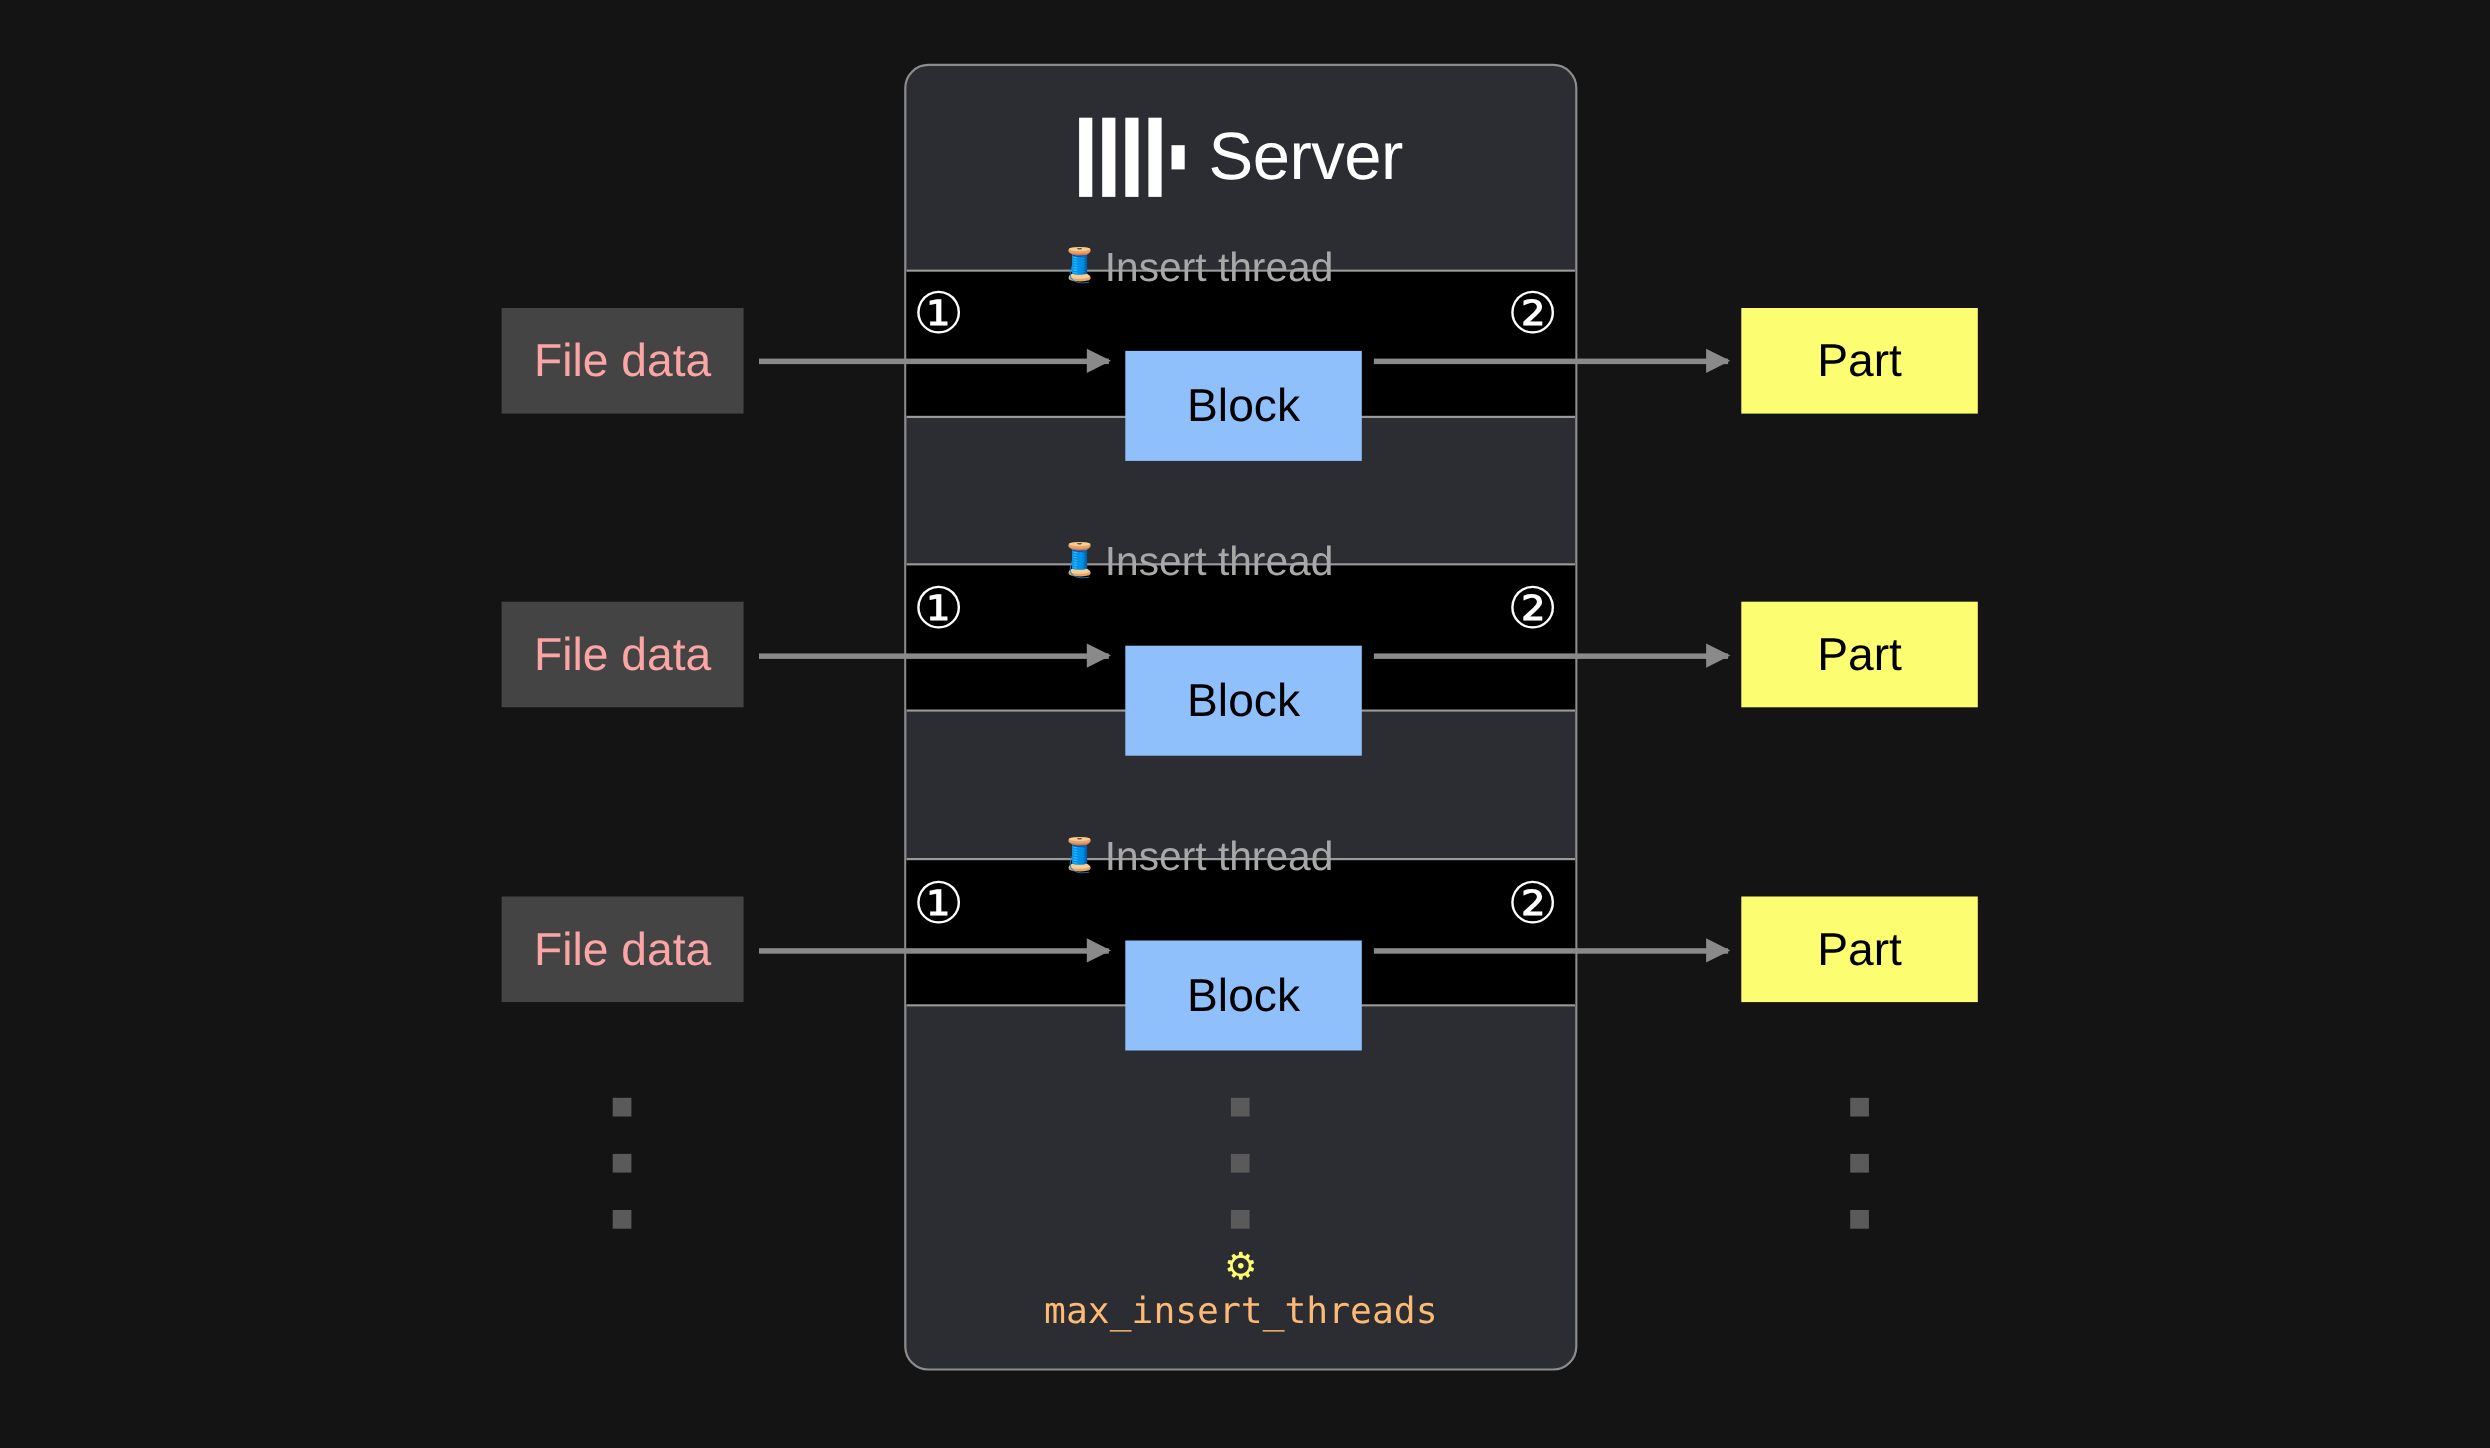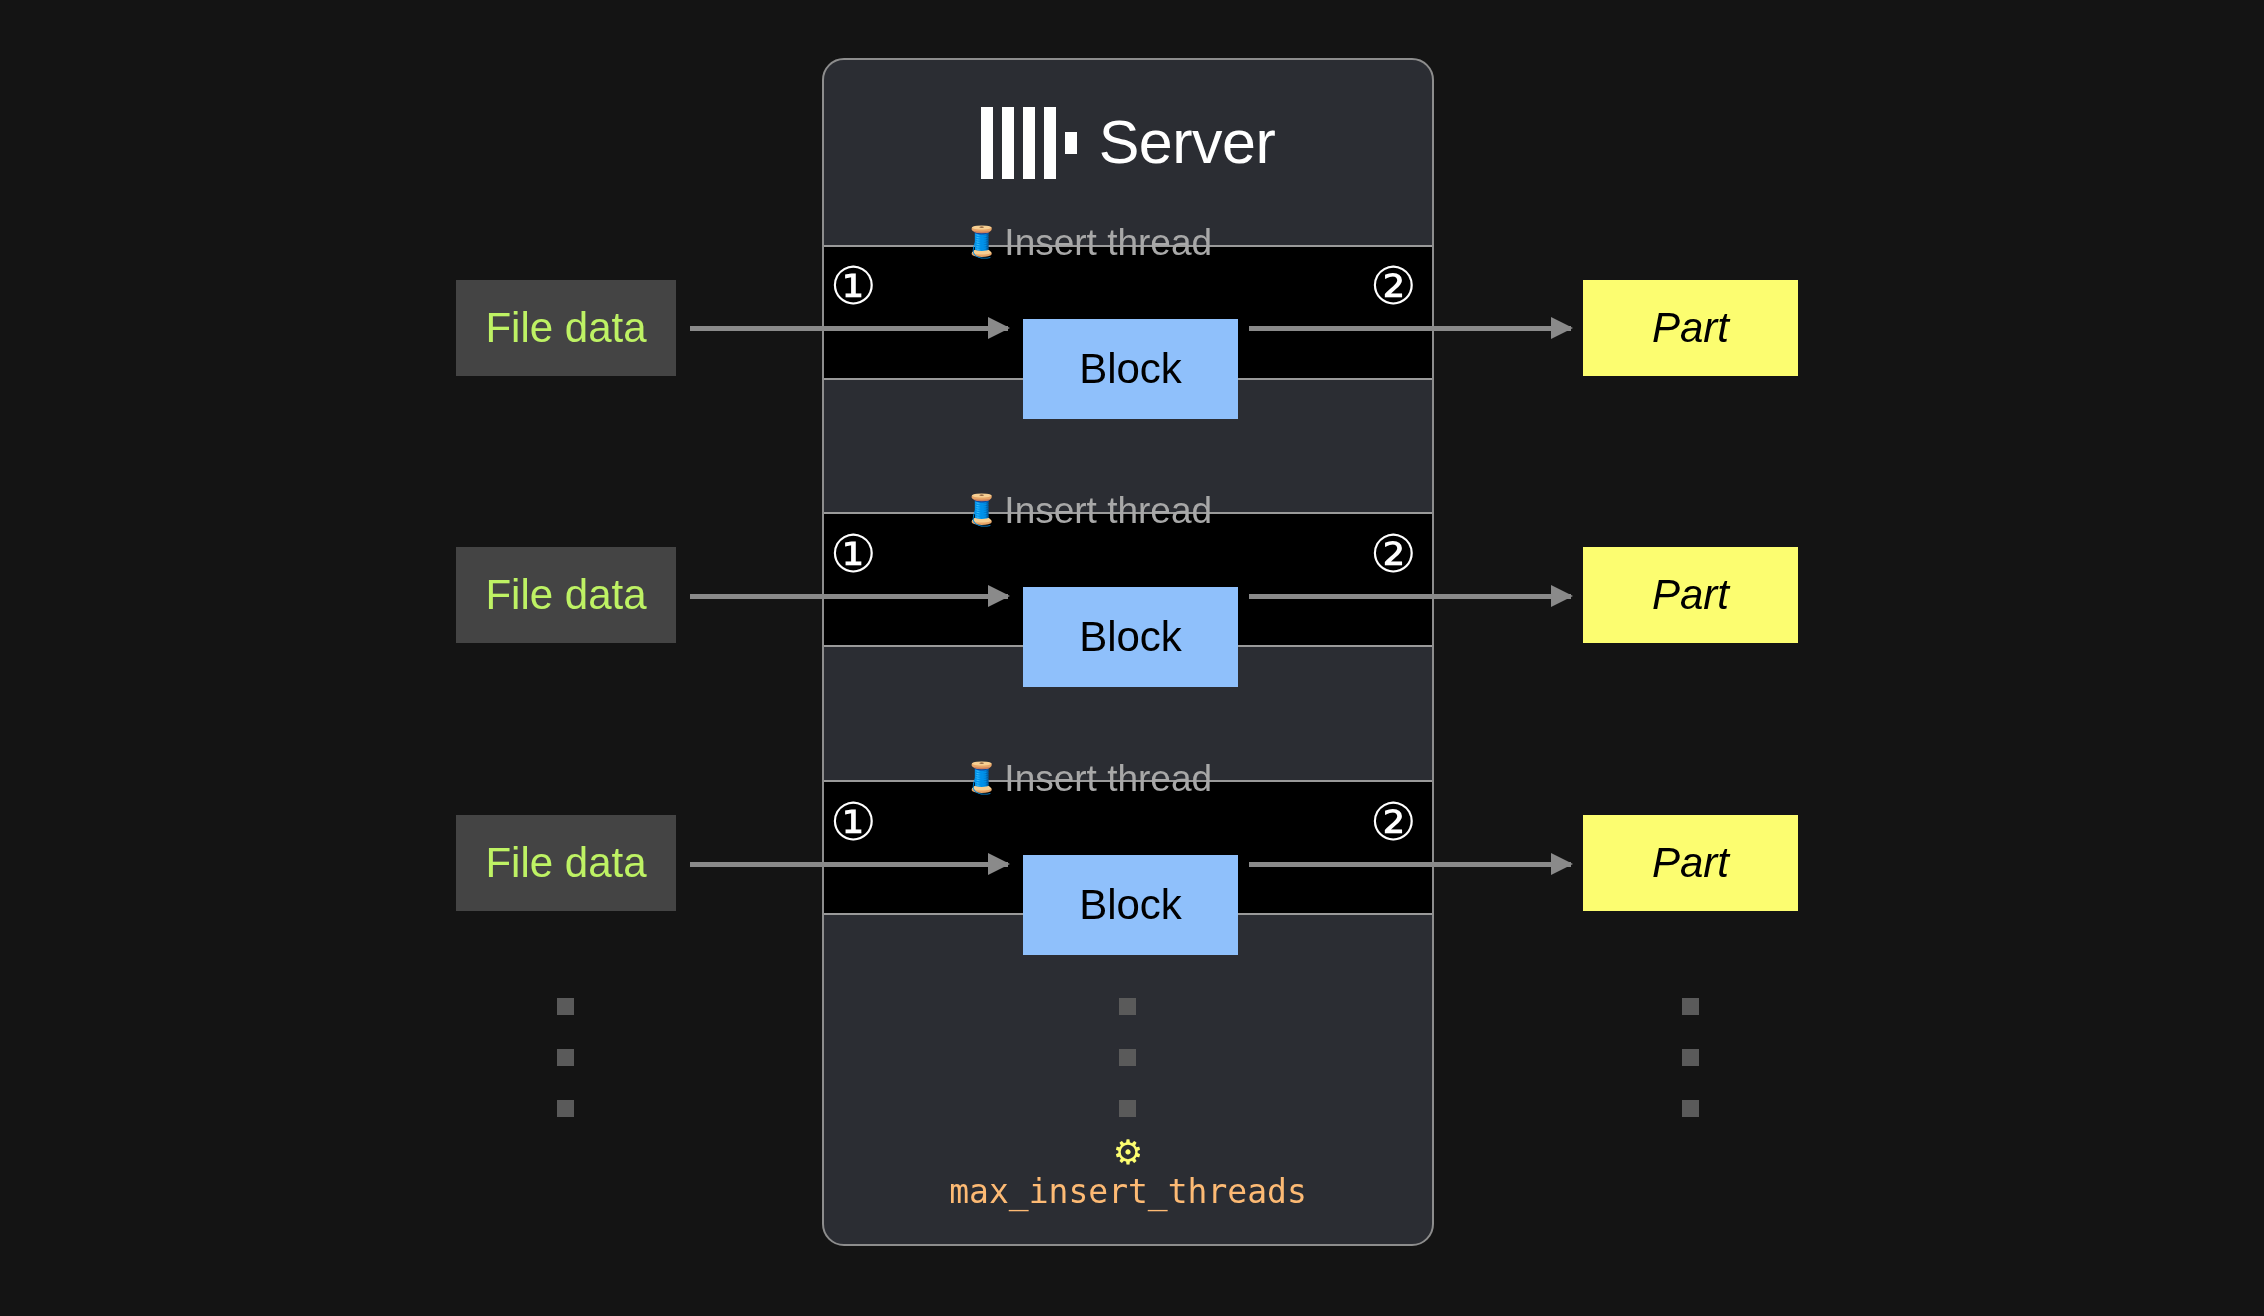--- a/index.html
+++ b/index.html
@@ -130,35 +130,34 @@
     align-items: center;
     justify-content: center;
     font-size: 42px;
     line-height: 1;
     z-index: 7;
   }
   .box-file {
     width: 220px;
     height: 96px;
     background: #444444;
-    color: #bef264;
+    color: #fca5a5;
   }
   .box-block {
     width: 215px;
     height: 100px;
     background: #8fc0fb;
     color: #000000;
     margin-top: 40px;
   }
   .box-part {
     width: 215px;
     height: 96px;
     background: #fcfd70;
     color: #000000;
-    font-style: italic;
   }
   #file-1 { left: 456px; top: 280px; }
   #file-2 { left: 456px; top: 547px; }
   #file-3 { left: 456px; top: 815px; }
   #block-1 { left: 1023px; top: 279px; }
   #block-2 { left: 1023px; top: 547px; }
   #block-3 { left: 1023px; top: 815px; }
   #part-1 { left: 1583px; top: 280px; }
   #part-2 { left: 1583px; top: 547px; }
   #part-3 { left: 1583px; top: 815px; }

